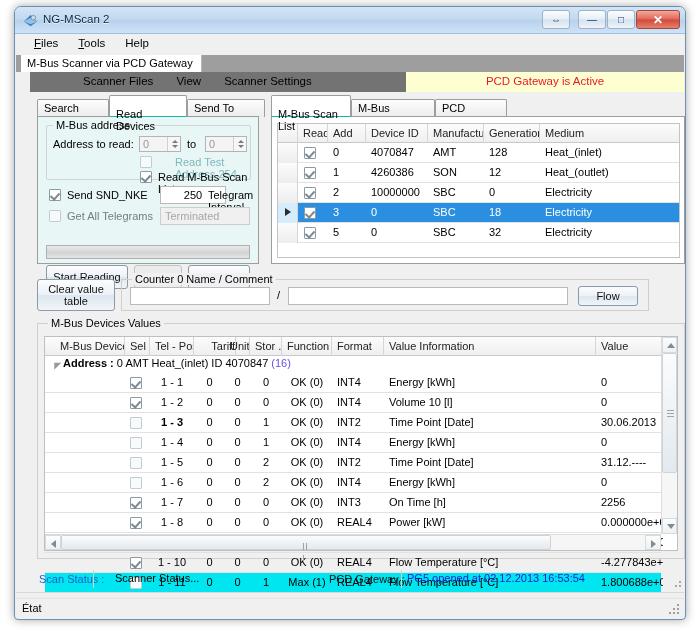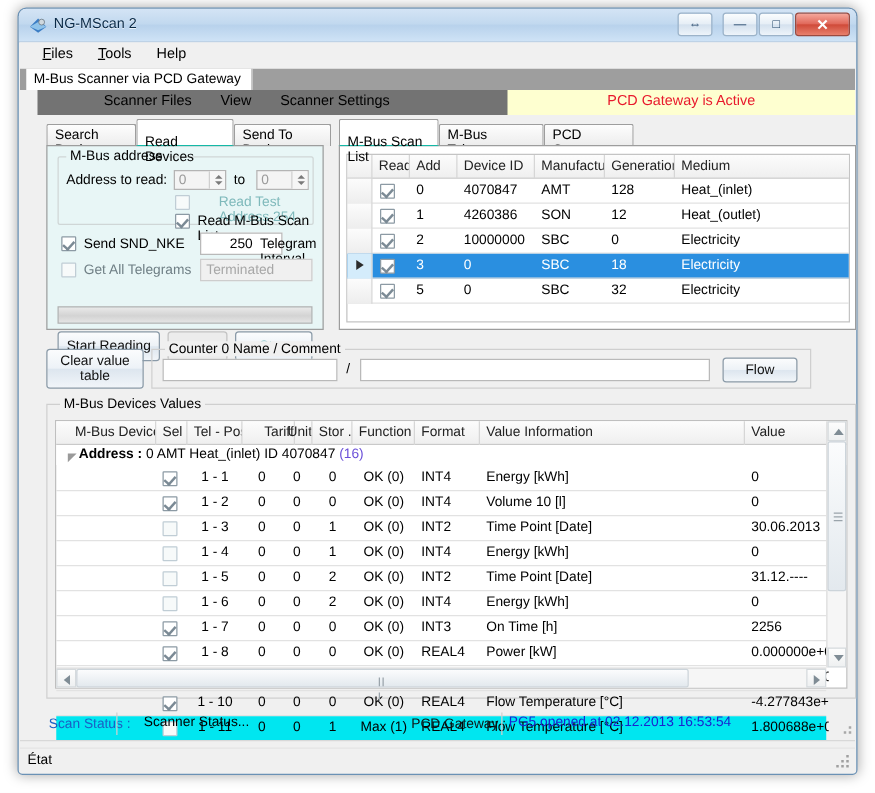--- a/index.html
+++ b/index.html
@@ -496,21 +496,21 @@
               <div class="gc center" style="left: 149px; width: 31px; height: 20px;">0</div>
               <div class="gc center" style="left: 180px; width: 25px; height: 20px;">0</div>
               <div class="gc center" style="left: 205px; width: 32px; height: 20px;">0</div>
               <div class="gc center" style="left: 237px; width: 50px; height: 20px;">OK (0)</div>
               <div class="gc" style="left: 287px; width: 52px; height: 20px;">INT4</div>
               <div class="gc" style="left: 339px; width: 212px; height: 20px;">Volume 10 [l]</div>
               <div class="gc" style="left: 551px; width: 67px; height: 20px;">0</div>
             </div>
             <div class="grow" style="top: 76px; height: 20px; right: 16px;">
               <span class="cbx dim" style="left: 85px; top: 4px;"></span>
-              <div class="gc center" style="left: 105px; width: 44px; height: 20px;">1 - 3</div>
+              <div class="gc center" style="left: 105px; width: 44px; height: 20px; font-weight: bold;">1 - 3</div>
               <div class="gc center" style="left: 149px; width: 31px; height: 20px;">0</div>
               <div class="gc center" style="left: 180px; width: 25px; height: 20px;">0</div>
               <div class="gc center" style="left: 205px; width: 32px; height: 20px;">1</div>
               <div class="gc center" style="left: 237px; width: 50px; height: 20px;">OK (0)</div>
               <div class="gc" style="left: 287px; width: 52px; height: 20px;">INT2</div>
               <div class="gc" style="left: 339px; width: 212px; height: 20px;">Time Point [Date]</div>
               <div class="gc" style="left: 551px; width: 67px; height: 20px;">30.06.2013</div>
             </div>
             <div class="grow" style="top: 96px; height: 20px; right: 16px;">
               <span class="cbx dim" style="left: 85px; top: 4px;"></span>

